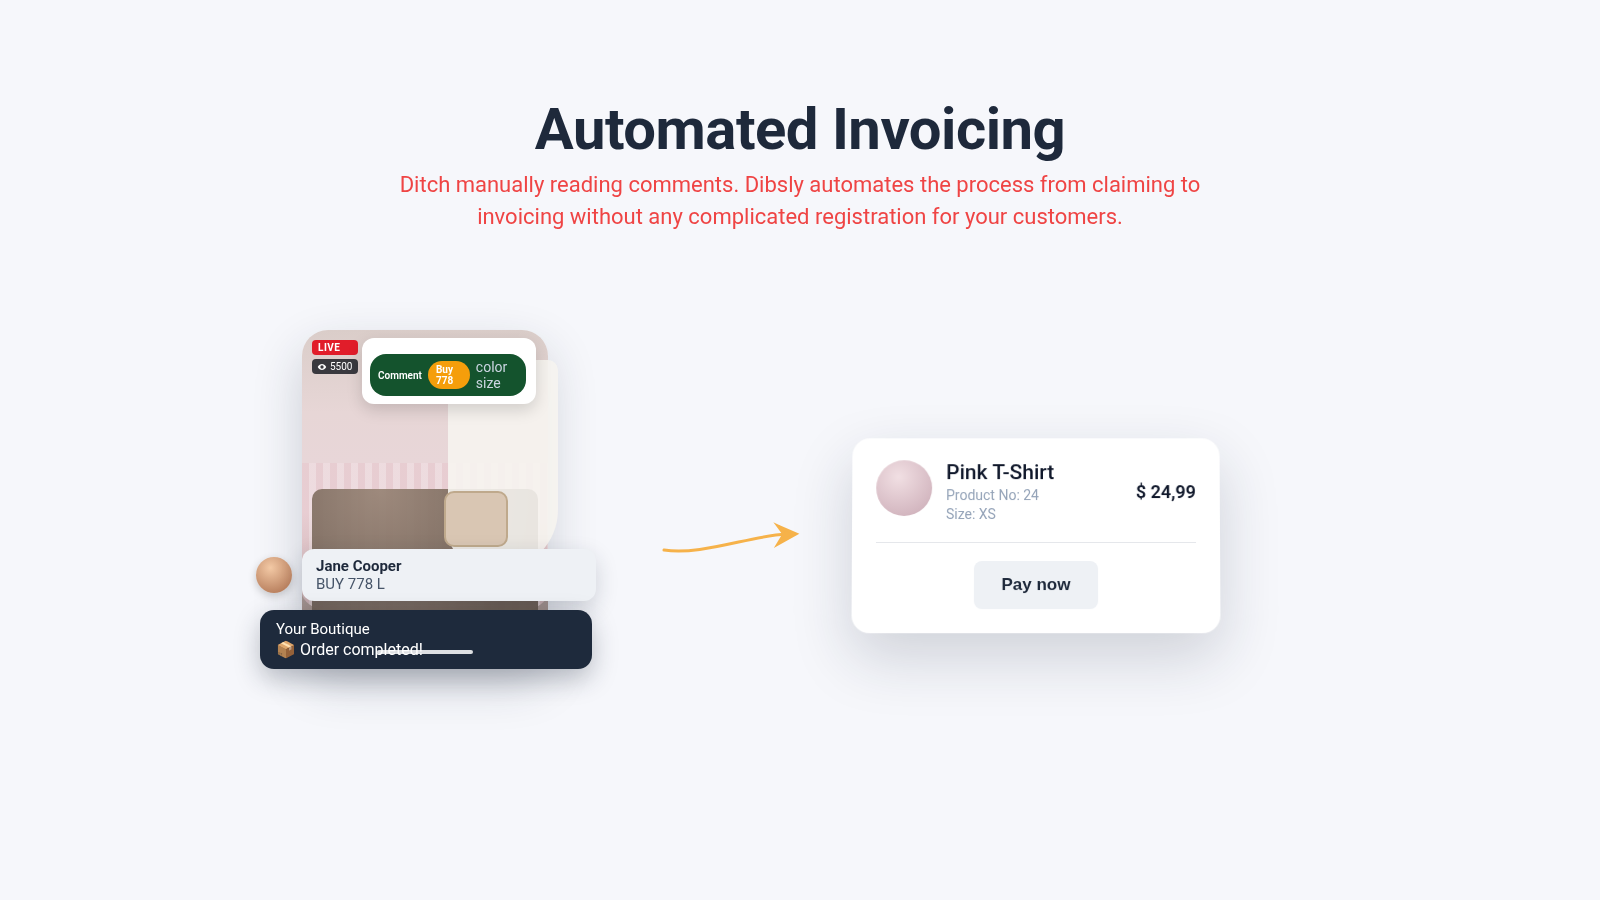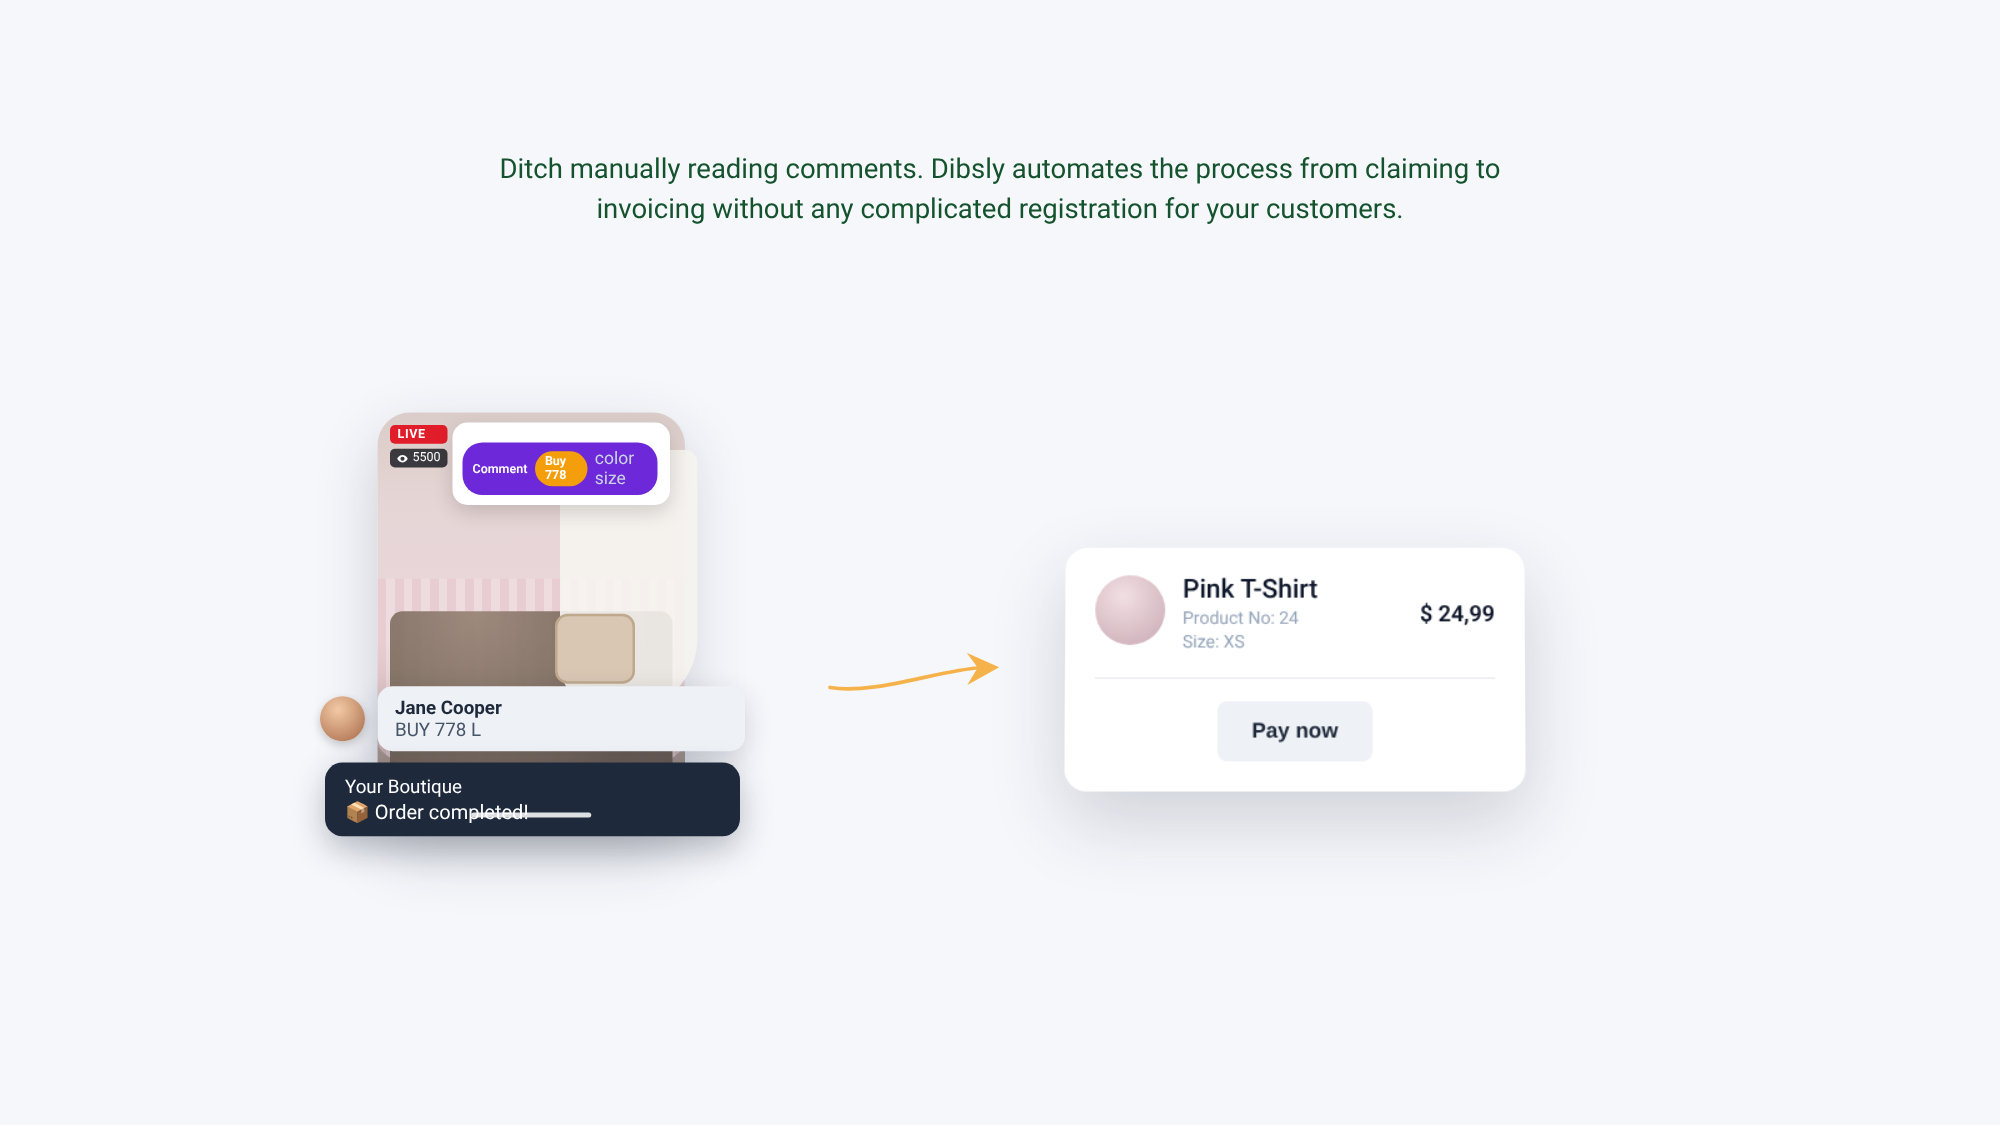--- a/index.html
+++ b/index.html
@@ -7,21 +7,21 @@
   width: 1600px;
   height: 900px;
   background: #f6f7fb;
   font-family: -apple-system, BlinkMacSystemFont, "Segoe UI", Roboto, sans-serif;
   color: #1e293b;
   overflow: hidden;
   position: relative;
 }
 .hero { text-align: center; padding-top: 95px; }
 .hero h1 { font-size: 58px; font-weight: 700; color: #1e293b; letter-spacing: -0.5px; }
-.hero p { font-size: 22px; color: #14532d; max-width: 870px; margin: 25px auto 0; line-height: 1.45; }
+.hero p { font-size: 22px; color: #ef4444; max-width: 870px; margin: 6px auto 0; line-height: 1.45; }
 
 
 .phone {
   position: absolute;
   left: 302px; top: 330px;
   width: 246px; height: 332px;
   border-radius: 26px;
   background: linear-gradient(180deg,#dacdc9 0%,#e7d6d6 25%,#e9d6da 55%,#7c6c61 100%);
   box-shadow: 0 20px 50px rgba(30,41,59,.20);
   overflow: visible;
@@ -54,21 +54,21 @@
   position:absolute;left:60px;top:8px;width:174px;
   background:#fff;border-radius:12px;padding:8px 10px 8px 8px;
   box-shadow:0 6px 16px rgba(0,0,0,.15);
 }
 .product-card .row{display:flex;gap:8px;}
 .product-card .thumb{width:30px;height:30px;border-radius:50%;background:radial-gradient(circle at 40% 30%,#eadbe0,#bda3a6);}
 .product-card .title{font-size:11px;font-weight:700;color:#1e293b;}
 .product-card .price{font-size:11px;font-weight:700;color:#1e293b;}
 .product-card .sizes{font-size:10px;color:#64748b;}
 .product-card .sizes .strike{text-decoration:line-through;}
-.buybar{margin-top:8px;background:#6d28d9;border-radius:16px;display:flex;align-items:center;gap:6px;padding:5px 8px;}
+.buybar{margin-top:8px;background:#14532d;border-radius:16px;display:flex;align-items:center;gap:6px;padding:5px 8px;}
 .buybar .lbl{color:#fff;font-size:10px;font-weight:600;}
 .buybar .pill{background:#f59e0b;color:#fff;font-size:10px;font-weight:700;padding:3px 8px;border-radius:999px;margin-left:auto;}
 .buybar .hint{color:#cbd5e1;font-size:14px;}
 
 .comment{
   position:absolute;left:-46px;top:219px;width:340px;
   display:flex;align-items:center;gap:10px;
 }
 .comment .avatar{width:36px;height:36px;border-radius:50%;background:radial-gradient(circle at 40% 30%,#f3c9a5,#a86b4a);box-shadow:0 3px 8px rgba(0,0,0,.2);}
 .comment .bubble{flex:1;background:#eef1f5;border-radius:12px;padding:8px 14px;box-shadow:0 8px 22px rgba(30,41,59,.18);}
@@ -105,20 +105,21 @@
 .invoice .paywrap{display:flex;justify-content:center;}
 .invoice .paybtn{
   background:#eef1f5;color:#1e293b;border:none;border-radius:8px;
   font-size:17px;font-weight:700;padding:14px 28px;cursor:pointer;
 }
 </style>
 </head>
 <body>
 
 <div class="hero">
+  <h1>Automated Invoicing</h1>
   <p>Ditch manually reading comments. Dibsly automates the process from claiming to invoicing without any complicated registration for your customers.</p>
 </div>
 
 <div class="phone">
   <div class="texture"></div>
   <div class="sleeve"></div>
   <div class="bag"></div>
 
   <div class="live-badges">
     <span class="badge-live">LIVE</span>

